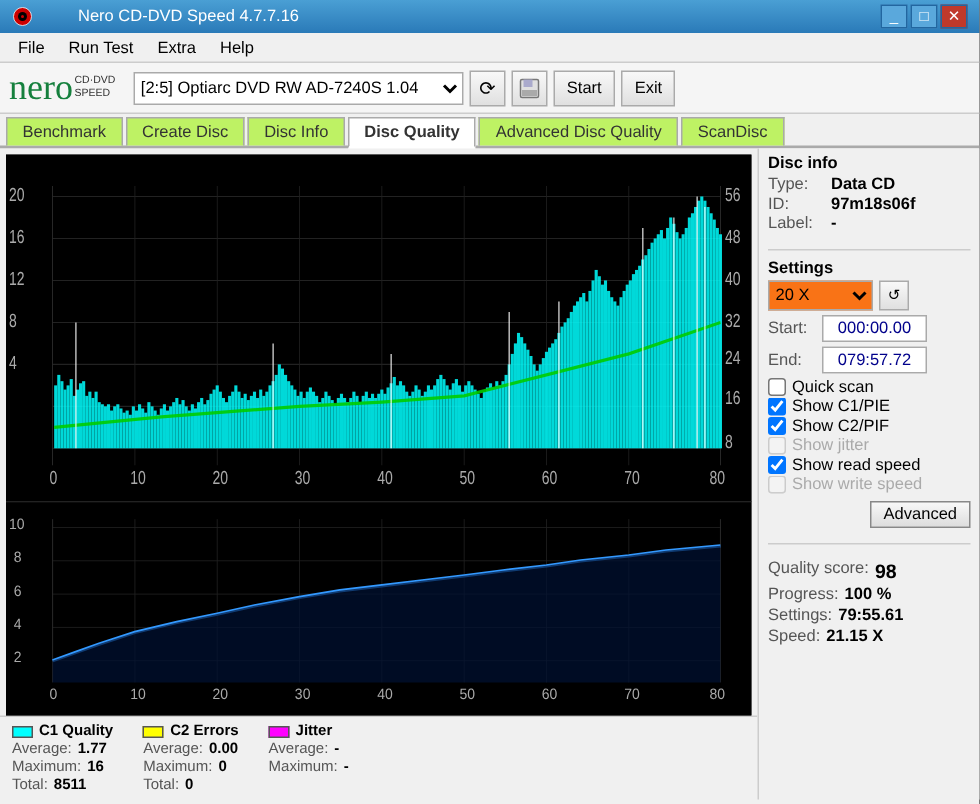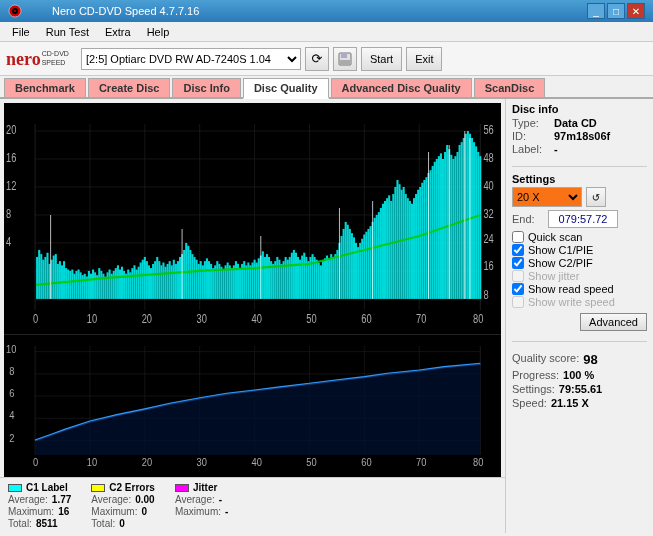--- a/index.html
+++ b/index.html
@@ -111,25 +111,24 @@
       display: flex;
       background: #f0f0f0;
       border-bottom: 2px solid #aaa;
       padding: 2px 4px 0;
       gap: 2px;
     }
     .tab {
       padding: 3px 10px;
       border: 1px solid #aaa;
       border-bottom: none;
-      background: #fca5a5;
+      background: #bef264;
       cursor: pointer;
       font-size: 11px;
       color: #333;
-      font-weight: bold;
     }
     .tab.active {
       background: white;
       border-bottom: 2px solid white;
       margin-bottom: -2px;
       font-weight: bold;
       z-index: 1;
     }
 
     
@@ -273,21 +272,21 @@
 
 <div class="menu-bar">
   <div class="menu-item">File</div>
   <div class="menu-item">Run Test</div>
   <div class="menu-item">Extra</div>
   <div class="menu-item">Help</div>
 </div>
 
 <div class="toolbar">
   <div style="display:flex;align-items:center;margin-right:8px;">
-    <span style="font-family:serif;font-size:18px;font-weight:bold;color:#b91c1c;line-height:1;">nero</span>
+    <span style="font-family:serif;font-size:24px;font-weight:normal;color:#15803d;line-height:1;">nero</span>
     <div style="display:flex;flex-direction:column;font-size:7px;color:#333;line-height:1.2;margin-left:1px;">
       <span>CD·DVD</span>
       <span>SPEED</span>
     </div>
   </div>
   <select class="drive-select"><option>[2:5]  Optiarc DVD RW AD-7240S 1.04</option></select>
   <div class="icon-btn" title="Refresh">⟳</div>
   <div class="icon-btn" title="Save">
     <svg width="14" height="14" viewBox="0 0 14 14" fill="none">
       <rect x="1" y="1" width="12" height="12" rx="1" fill="#e0e0e0" stroke="#777"></rect>
@@ -636,21 +635,21 @@
 
           <polygon points="30,95 45,90 60,85 83,78 110,72 136,67 160,62 189,57 215,53 242,50 268,47 295,44 320,41 348,38 370,35 401,32 425,29 460,26 460,108 30,108" fill="#001133" opacity="0.7"></polygon>
         </svg>
       </div>
     </div>
 
     <div class="legend-area">
       <div class="legend-item">
         <div class="legend-title">
           <div class="legend-color" style="background:#00ffff;"></div>
-          <span>C1 Label</span>
+          <span>C1 Quality</span>
         </div>
         <div class="legend-row">
           <span class="legend-label">Average:</span>
           <span class="legend-value">1.77</span>
         </div>
         <div class="legend-row">
           <span class="legend-label">Maximum:</span>
           <span class="legend-value">16</span>
         </div>
         <div class="legend-row">
@@ -715,20 +714,24 @@
 
     <hr style="border:none;border-top:1px solid #ccc;margin:2px 0;">
 
     <div class="panel-section">
       <div class="panel-title">Settings</div>
       <div class="settings-row">
         <select class="speed-select"><option value="Maximum">Maximum</option><option value="4 X">4 X</option><option value="8 X">8 X</option><option value="16 X">16 X</option><option value="20 X" selected="">20 X</option><option value="24 X">24 X</option><option value="32 X">32 X</option></select>
         <div class="icon-btn" style="width:20px;height:20px;font-size:10px;">↺</div>
       </div>
       <div class="settings-row">
+        <span style="width:32px;color:#555;">Start:</span>
+        <input type="text" class="time-input" value="000:00.00" style="">
+      </div>
+      <div class="settings-row">
         <span style="width:32px;color:#555;">End:</span>
         <input type="text" class="time-input" value="079:57.72" style="">
       </div>
 
       <div class="checkbox-row">
         <input type="checkbox" style="">
         <span>Quick scan</span>
       </div>
       <div class="checkbox-row">
         <input type="checkbox" checked="" style="">

